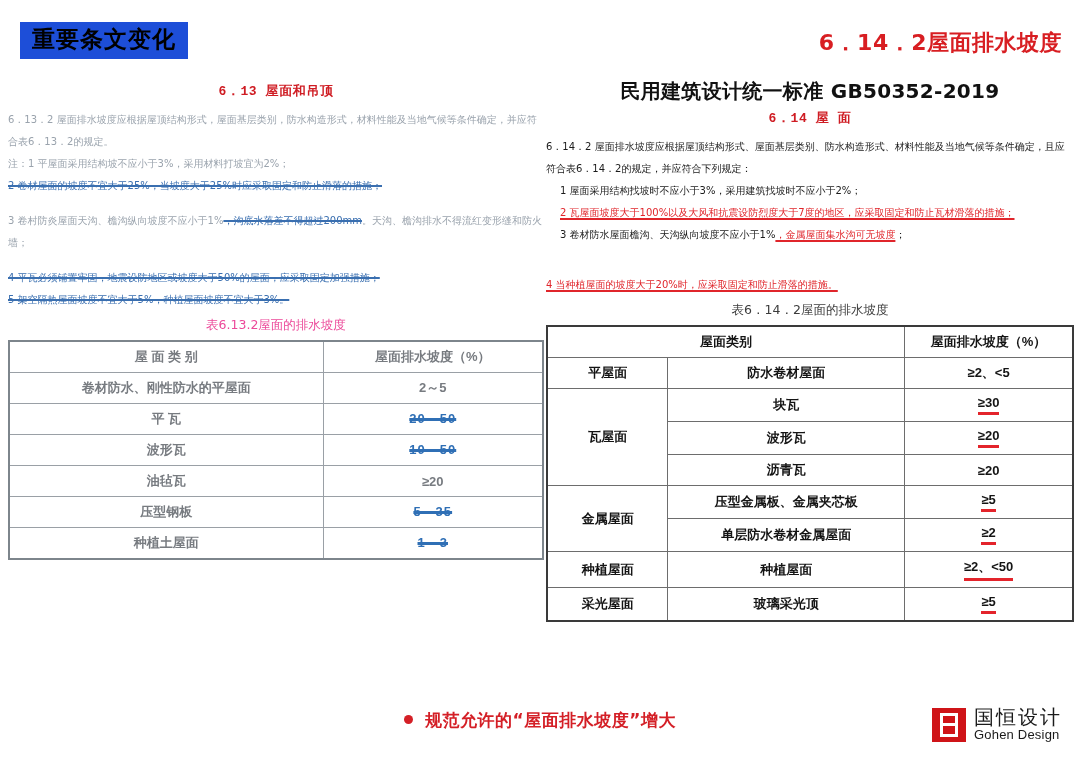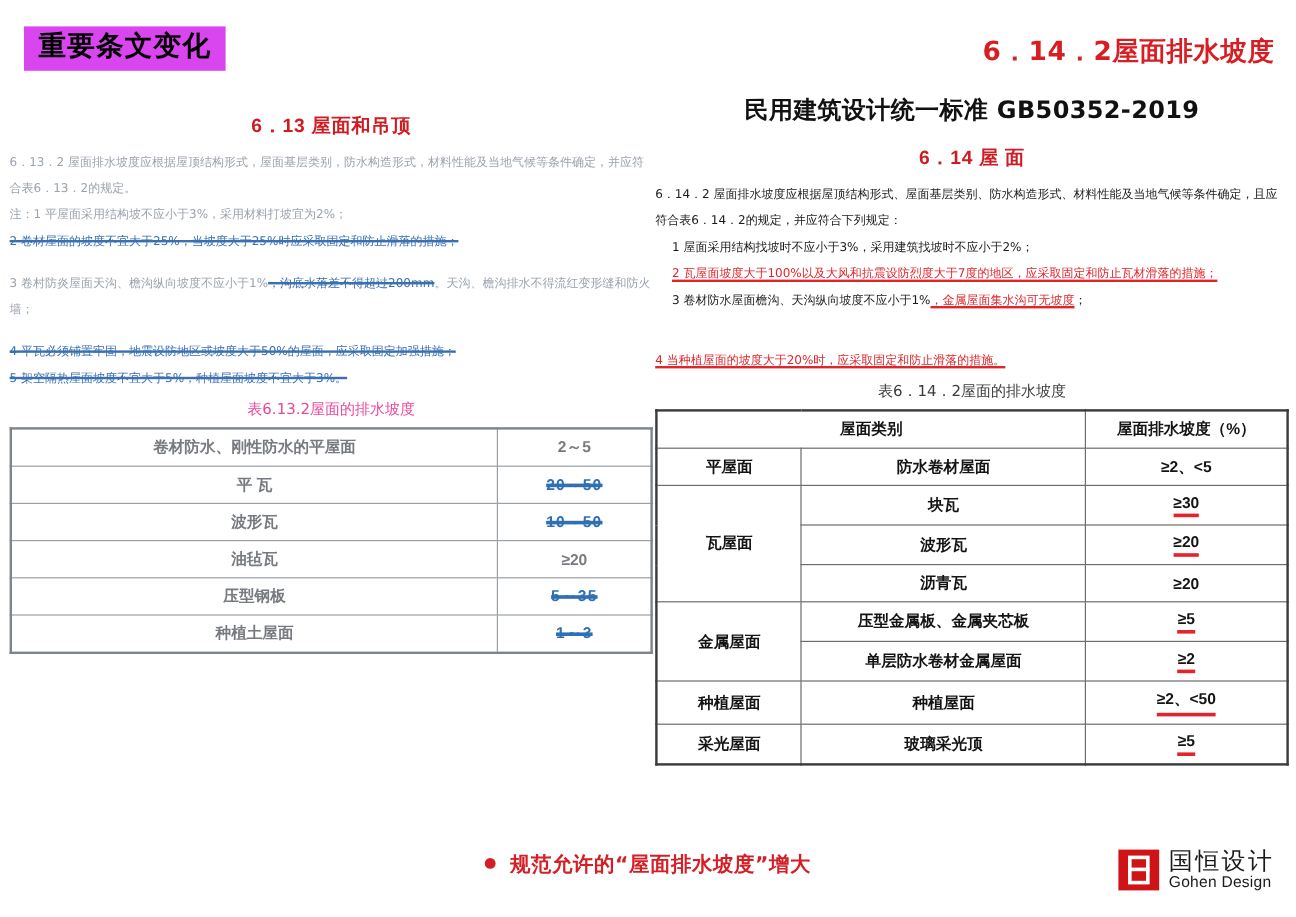--- a/index.html
+++ b/index.html
@@ -14,21 +14,21 @@
     overflow: hidden;
     font-family: "Liberation Sans", "DejaVu Sans", sans-serif;
     color: #222;
   }
 
   
   .badge {
     position: absolute;
     left: 20px;
     top: 22px;
-    background: #d946ef;
+    background: #1d4ed8;
     color: #000000;
     font-weight: bold;
     font-size: 23px;
     letter-spacing: 1px;
     padding: 5px 12px 7px 12px;
     line-height: 1.1;
     font-family: "DejaVu Sans", "Liberation Sans", sans-serif;
   }
   .section-ref {
     position: absolute;
@@ -56,24 +56,24 @@
     letter-spacing: 0.3px;
     font-family: "DejaVu Sans", "Liberation Sans", sans-serif;
   }
   .col-left .col-title  { color: #9a9a9a; }
   .col-right .col-title { color: #111111; }
 
   .sub-title {
     text-align: center;
     color: #cf1c23;
     font-weight: bold;
-    font-size: 16px;
-    margin-top: 17px;
+    font-size: 13px;
+    margin-top: 4px;
     letter-spacing: 0.6px;
-    font-family: Liberation Sans, sans-serif;
+    font-family: Liberation Mono, monospace;
   }
 
   
   .body-text {
     margin-top: 9px;
     font-size: 10px;
     line-height: 22px;
     font-family: "DejaVu Sans", "Liberation Sans", sans-serif;
   }
   .col-left  .body-text { color: #9aa3ad; }
@@ -228,20 +228,24 @@
     <p class="p gap"><span>3 卷村防炎屋面天沟、檐沟纵向坡度不应小于1%</span><span class="del">，沟底水落差不得超过200mm</span><span>。天沟、檐沟排水不得流红变形缝和防火墙；</span></p>
     <p class="p gap del">4 平瓦必须铺置牢固，地震设防地区或坡度大于50%的屋面，应采取固定加强措施；</p>
     <p class="p del">5 架空隔热屋面坡度不宜大于5%，种植屋面坡度不宜大于3%。</p>
   </div>
 
   <div class="tbl-caption">表6.13.2屋面的排水坡度</div>
 
   <table class="spec gray">
     <tbody>
       <tr>
+        <td>屋 面 类 别</td>
+        <td>屋面排水坡度（%）</td>
+      </tr>
+      <tr>
         <td>卷材防水、刚性防水的平屋面</td>
         <td>2～5</td>
       </tr>
       <tr>
         <td>平  瓦</td>
         <td><span class="cell-del">20～50</span></td>
       </tr>
       <tr>
         <td>波形瓦</td>
         <td><span class="cell-del">10～50</span></td>

